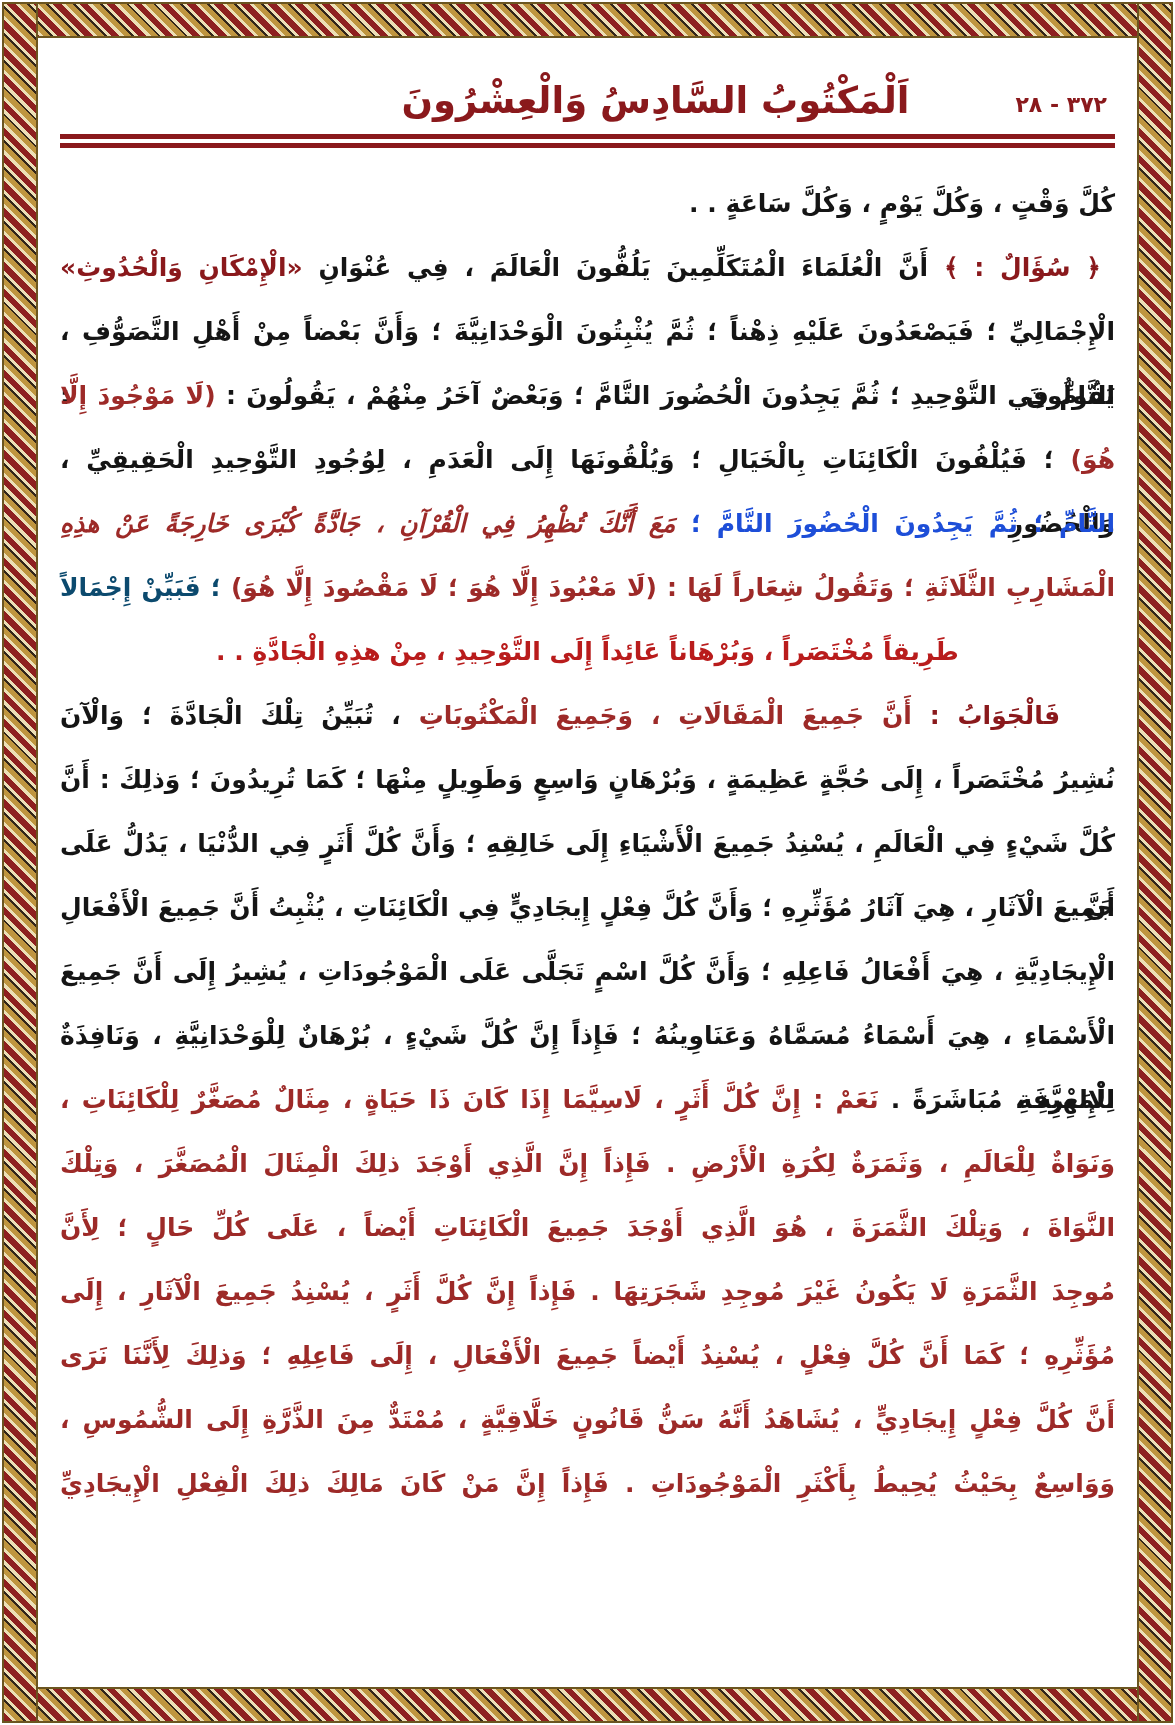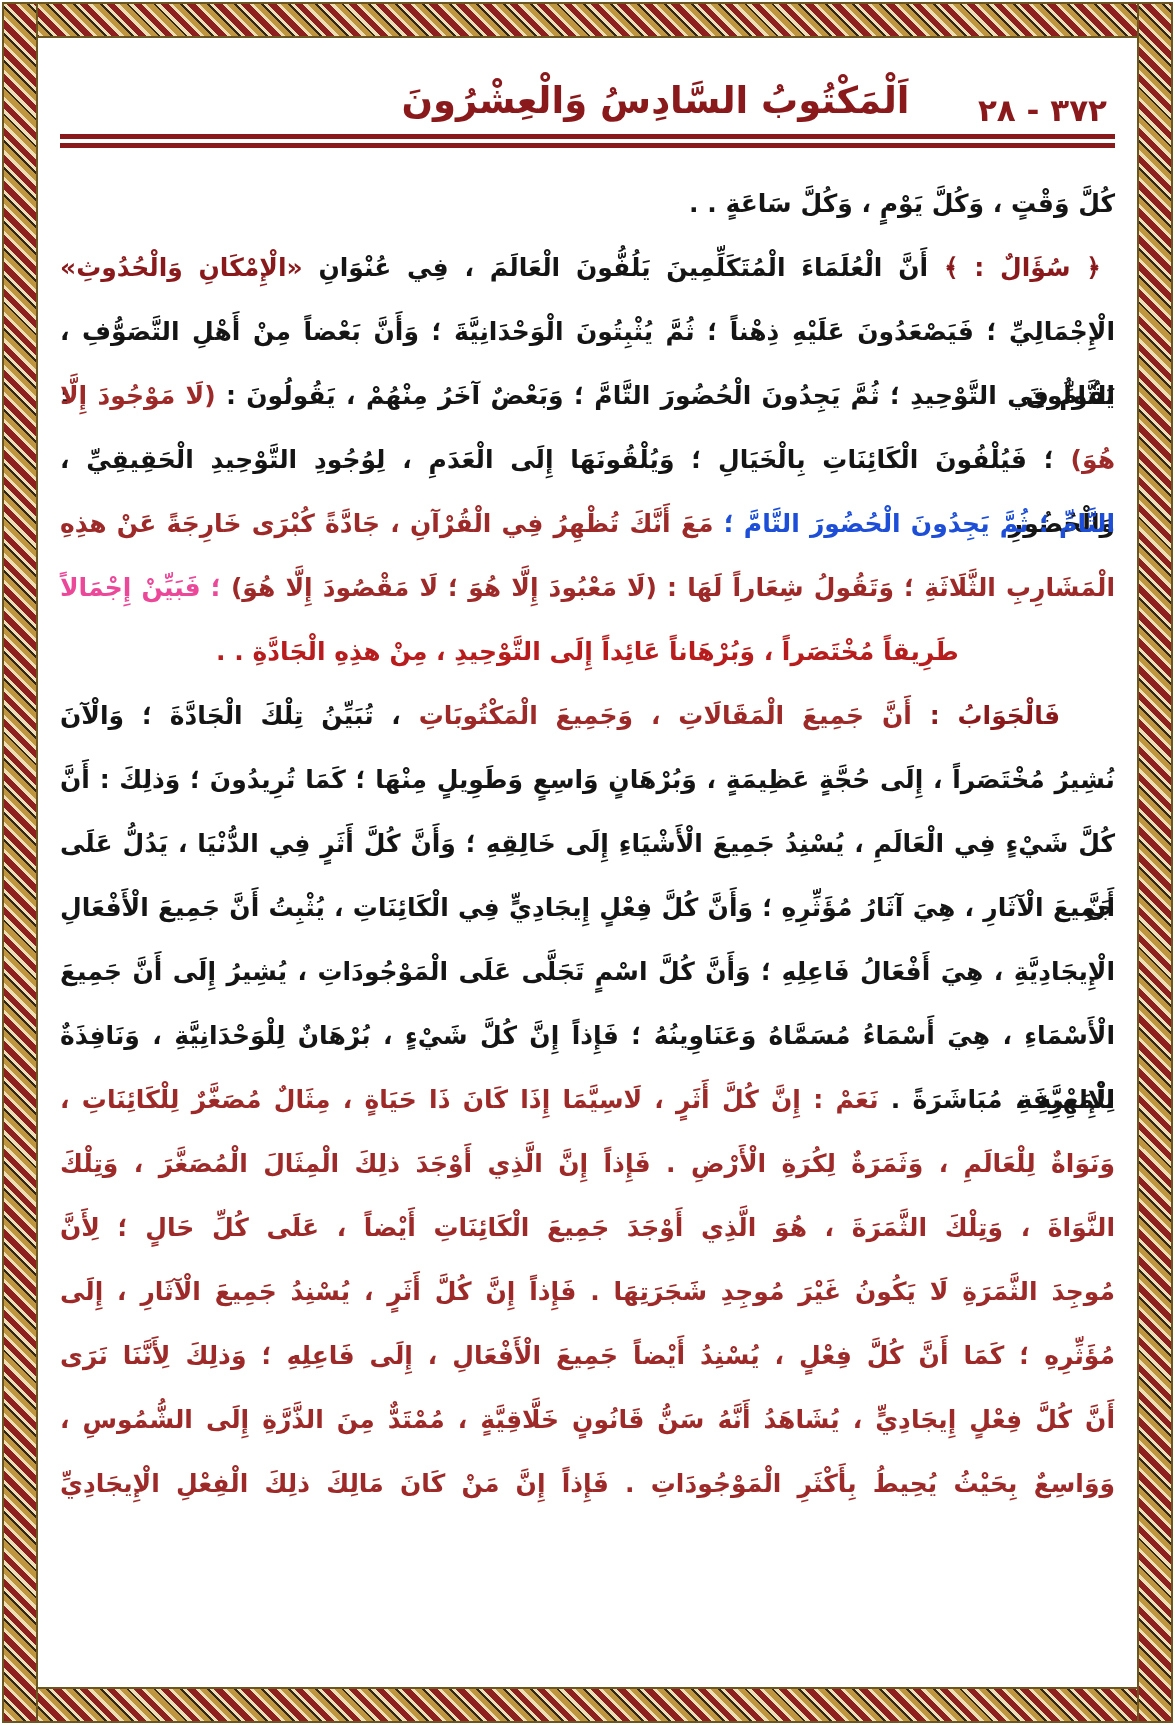--- a/index.html
+++ b/index.html
@@ -42,21 +42,21 @@
     text-align: center;
     position: relative;
     right: -68px;            
     margin-top: 14px;
     height: 58px; line-height: 58px;
     font-size: 37px; font-weight: bold;
   }
   .page-number {
     position: absolute;
     left: 14px; top: 20px;   
-    font-size: 31px; font-weight: bold;
+    font-size: 22px; font-weight: bold;
     direction: rtl;
   }
   
   .page-number { left: auto; right: 8px; }
 
   .double-rule {
     margin-top: 4px;
     height: 4px;
     border-top: 5px solid #8a191c;
     border-bottom: 5px solid #8a191c;
@@ -87,22 +87,22 @@
     <div class="page-number" style="color: rgb(138, 25, 28);">٣٧٢ - ٢٨</div>
     <div class="page-title" style="color: rgb(138, 25, 28);">اَلْمَكْتُوبُ السَّادِسُ وَالْعِشْرُونَ</div>
     <div class="double-rule" style="border-top-color: rgb(138, 25, 28); border-bottom-color: rgb(138, 25, 28);"></div>
   </div>
   <div class="lines">
       <div class="line right"><span style="color: rgb(21, 21, 21);">كُلَّ وَقْتٍ ، وَكُلَّ يَوْمٍ ، وَكُلَّ سَاعَةٍ . .</span></div>
       <div class="line justify" style="text-indent: 14px;"><span style="color: rgb(138, 25, 28);">﴿ سُؤَالٌ : ﴾</span><span style="color: rgb(21, 21, 21);"> أَنَّ الْعُلَمَاءَ الْمُتَكَلِّمِينَ يَلُفُّونَ الْعَالَمَ ، فِي عُنْوَانِ </span><span style="color: rgb(138, 25, 28);">«الْإِمْكَانِ وَالْحُدُوثِ»</span></div>
       <div class="line justify"><span style="color: rgb(21, 21, 21);">الْإِجْمَالِيِّ ؛ فَيَصْعَدُونَ عَلَيْهِ ذِهْناً ؛ ثُمَّ يُثْبِتُونَ الْوَحْدَانِيَّةَ ؛ وَأَنَّ بَعْضاً مِنْ أَهْلِ التَّصَوُّفِ ، يَقُولُونَ :</span></div>
       <div class="line justify"><span style="color: rgb(21, 21, 21);">التَّامِّ فِي التَّوْحِيدِ ؛ ثُمَّ يَجِدُونَ الْحُضُورَ التَّامَّ ؛ وَبَعْضٌ آخَرُ مِنْهُمْ ، يَقُولُونَ : </span><span style="color: rgb(157, 42, 40);">(لَا مَوْجُودَ إِلَّا</span></div>
       <div class="line justify"><span style="color: rgb(157, 42, 40);">هُوَ)</span><span style="color: rgb(21, 21, 21);"> ؛ فَيُلْفُونَ الْكَائِنَاتِ بِالْخَيَالِ ؛ وَيُلْقُونَهَا إِلَى الْعَدَمِ ، لِوُجُودِ التَّوْحِيدِ الْحَقِيقِيِّ ، وَالْحُضُورِ</span></div>
-      <div class="line justify"><span style="color: #1d4ed8;">التَّامِّ ؛ ثُمَّ يَجِدُونَ الْحُضُورَ التَّامَّ ؛ </span><span style="color: rgb(157, 42, 40);">مَعَ أَنَّكَ تُظْهِرُ فِي الْقُرْآنِ ، جَادَّةً كُبْرَى خَارِجَةً عَنْ هذِهِ</span></div>
-      <div class="line justify"><span style="color: rgb(157, 42, 40);">الْمَشَارِبِ الثَّلَاثَةِ ؛ وَتَقُولُ شِعَاراً لَهَا : (لَا مَعْبُودَ إِلَّا هُوَ ؛ لَا مَقْصُودَ إِلَّا هُوَ)</span><span style="color: #ec4899;"> ؛ فَبَيِّنْ إِجْمَالاً</span></div>
+      <div class="line justify"><span style="color: #1d4ed8;">التَّامِّ ؛ ثُمَّ يَجِدُونَ الْحُضُورَ التَّامَّ ؛ </span><span style="color: rgb(157, 42, 40); font-style: italic;">مَعَ أَنَّكَ تُظْهِرُ فِي الْقُرْآنِ ، جَادَّةً كُبْرَى خَارِجَةً عَنْ هذِهِ</span></div>
+      <div class="line justify"><span style="color: rgb(157, 42, 40);">الْمَشَارِبِ الثَّلَاثَةِ ؛ وَتَقُولُ شِعَاراً لَهَا : (لَا مَعْبُودَ إِلَّا هُوَ ؛ لَا مَقْصُودَ إِلَّا هُوَ)</span><span style="color: #0c4a6e;"> ؛ فَبَيِّنْ إِجْمَالاً</span></div>
       <div class="line center"><span style="color: #b91c1c;">طَرِيقاً مُخْتَصَراً ، وَبُرْهَاناً عَائِداً إِلَى التَّوْحِيدِ ، مِنْ هذِهِ الْجَادَّةِ . .</span></div>
       <div class="line justify" style="text-indent: 55px;"><span style="color: rgb(138, 25, 28);">فَالْجَوَابُ :</span><span style="color: rgb(157, 42, 40);"> أَنَّ جَمِيعَ الْمَقَالَاتِ ، وَجَمِيعَ الْمَكْتُوبَاتِ</span><span style="color: rgb(21, 21, 21);"> ، تُبَيِّنُ تِلْكَ الْجَادَّةَ ؛ وَالْآنَ</span></div>
       <div class="line justify"><span style="color: rgb(21, 21, 21);">نُشِيرُ مُخْتَصَراً ، إِلَى حُجَّةٍ عَظِيمَةٍ ، وَبُرْهَانٍ وَاسِعٍ وَطَوِيلٍ مِنْهَا ؛ كَمَا تُرِيدُونَ ؛ وَذلِكَ : أَنَّ</span></div>
       <div class="line justify"><span style="color: rgb(21, 21, 21);">كُلَّ شَيْءٍ فِي الْعَالَمِ ، يُسْنِدُ جَمِيعَ الْأَشْيَاءِ إِلَى خَالِقِهِ ؛ وَأَنَّ كُلَّ أَثَرٍ فِي الدُّنْيَا ، يَدُلُّ عَلَى أَنَّ</span></div>
       <div class="line justify"><span style="color: rgb(21, 21, 21);">جَمِيعَ الْآثَارِ ، هِيَ آثَارُ مُؤَثِّرِهِ ؛ وَأَنَّ كُلَّ فِعْلٍ إِيجَادِيٍّ فِي الْكَائِنَاتِ ، يُثْبِتُ أَنَّ جَمِيعَ الْأَفْعَالِ</span></div>
       <div class="line justify"><span style="color: rgb(21, 21, 21);">الْإِيجَادِيَّةِ ، هِيَ أَفْعَالُ فَاعِلِهِ ؛ وَأَنَّ كُلَّ اسْمٍ تَجَلَّى عَلَى الْمَوْجُودَاتِ ، يُشِيرُ إِلَى أَنَّ جَمِيعَ</span></div>
       <div class="line justify"><span style="color: rgb(21, 21, 21);">الْأَسْمَاءِ ، هِيَ أَسْمَاءُ مُسَمَّاهُ وَعَنَاوِينُهُ ؛ فَإِذاً إِنَّ كُلَّ شَيْءٍ ، بُرْهَانٌ لِلْوَحْدَانِيَّةِ ، وَنَافِذَةٌ لِلْمَعْرِفَةِ</span></div>
       <div class="line justify"><span style="color: rgb(21, 21, 21);">الْإِلهِيَّةِ ، مُبَاشَرَةً . </span><span style="color: rgb(157, 42, 40);">نَعَمْ : إِنَّ كُلَّ أَثَرٍ ، لَاسِيَّمَا إِذَا كَانَ ذَا حَيَاةٍ ، مِثَالٌ مُصَغَّرٌ لِلْكَائِنَاتِ ،</span></div>
       <div class="line justify"><span style="color: rgb(157, 42, 40);">وَنَوَاةٌ لِلْعَالَمِ ، وَثَمَرَةٌ لِكُرَةِ الْأَرْضِ . فَإِذاً إِنَّ الَّذِي أَوْجَدَ ذلِكَ الْمِثَالَ الْمُصَغَّرَ ، وَتِلْكَ</span></div>
       <div class="line justify"><span style="color: rgb(157, 42, 40);">النَّوَاةَ ، وَتِلْكَ الثَّمَرَةَ ، هُوَ الَّذِي أَوْجَدَ جَمِيعَ الْكَائِنَاتِ أَيْضاً ، عَلَى كُلِّ حَالٍ ؛ لِأَنَّ</span></div>

